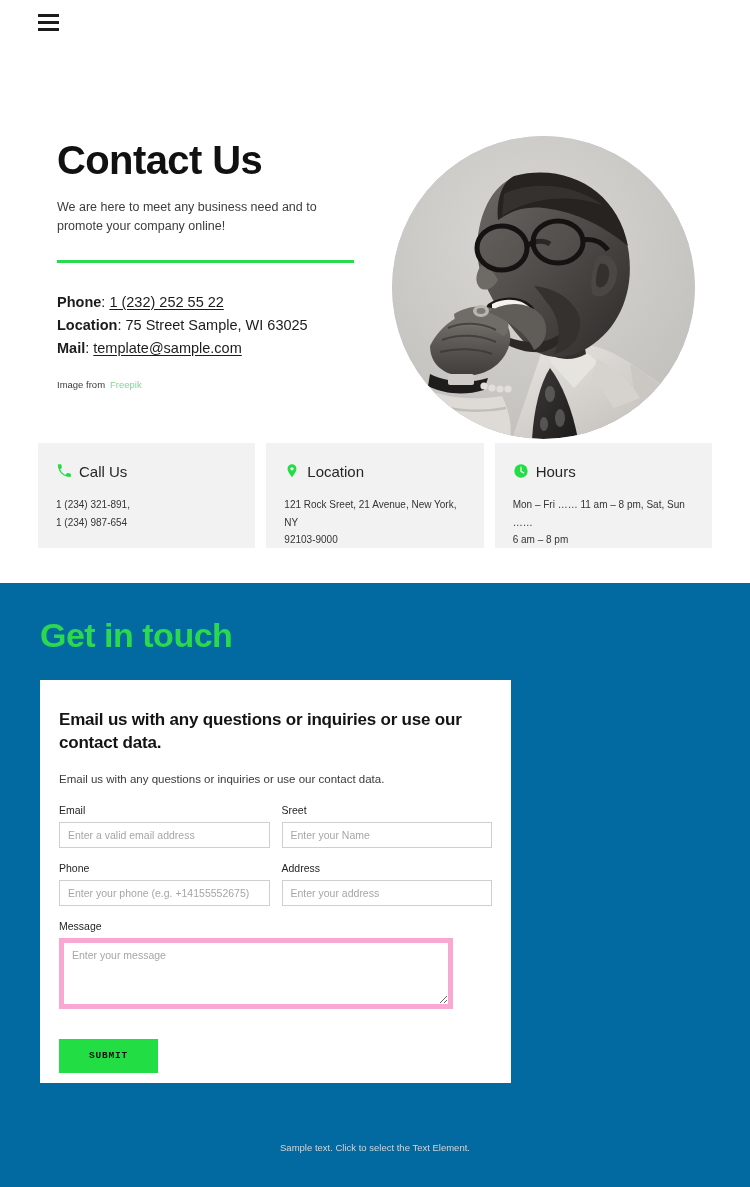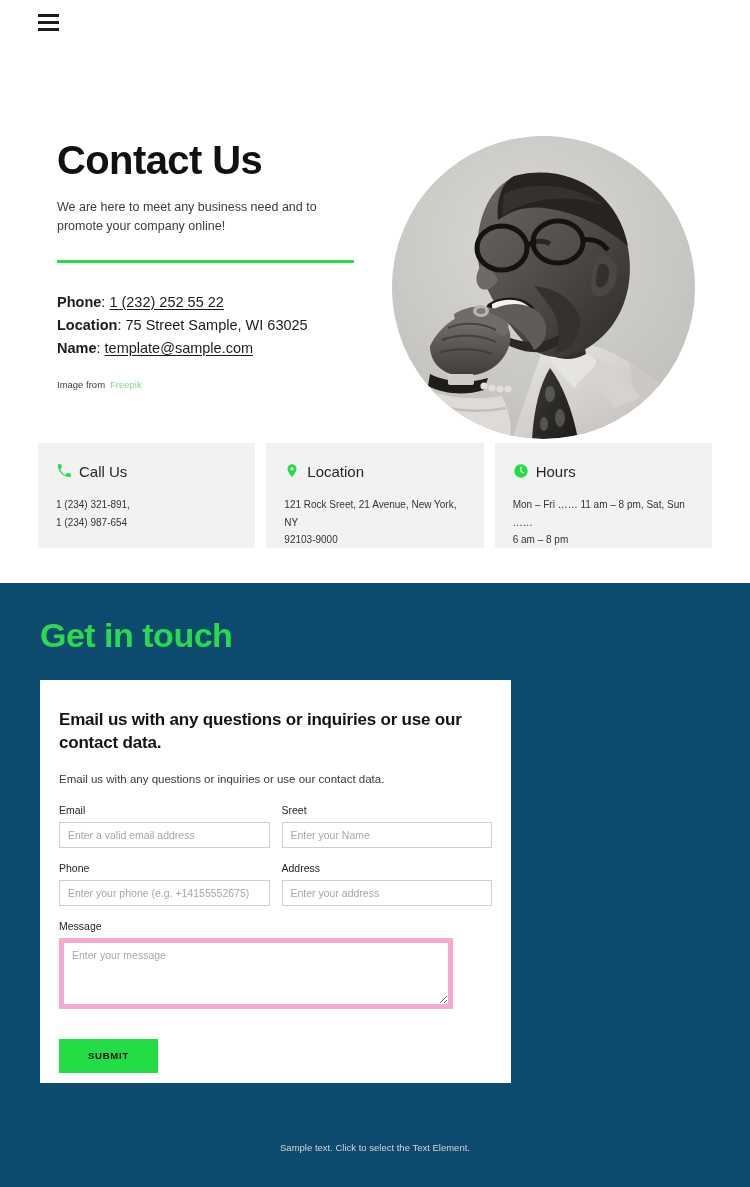--- a/index.html
+++ b/index.html
@@ -145,21 +145,21 @@
     color: #343434;
   }
 
   
   .dark {
     position: absolute;
     left: 0;
     top: 583px;
     width: 750px;
     height: 604px;
-    background: #0c4a6e;
+    background: #0369a1;
   }
   .dark-title {
     position: absolute;
     left: 40px;
     top: 33px;
     font-size: 34px;
     font-weight: 700;
     letter-spacing: -0.5px;
     color: #2bd94e;
     margin: 0;
@@ -232,21 +232,21 @@
   .submit-btn {
     margin-top: 16px;
     width: 99px;
     height: 34px;
     background: #22dd44;
     border: none;
     color: #0d0d0d;
     font-size: 9.5px;
     font-weight: 700;
     letter-spacing: 0.8px;
-    font-family: Liberation Sans, sans-serif;
+    font-family: Liberation Mono, monospace;
     cursor: pointer;
   }
 
   .footer-note {
     position: absolute;
     left: 0;
     top: 559px;
     width: 750px;
     text-align: center;
     font-size: 9.5px;
@@ -271,21 +271,21 @@
     <p class="hero-sub">We are here to meet any business need and to promote your company online!</p>
     <div class="hero-rule"></div>
 
     <p class="contact-line">
       <b>Phone</b><span>: </span><span class="link">1 (232) 252 55 22</span>
     </p>
     <p class="contact-line">
       <b>Location</b><span>: </span><span>75 Street Sample, WI 63025</span>
     </p>
     <p class="contact-line">
-      <b>Name</b><span>: </span><span class="link">template@sample.com</span>
+      <b>Mail</b><span>: </span><span class="link">template@sample.com</span>
     </p>
 
     <div class="credit">
       <span>Image from</span><span class="freepik">Freepik</span>
     </div>
   </div>
 
   <div class="hero-photo">
     <svg width="303" height="303" viewBox="0 0 303 303">
       <defs>

